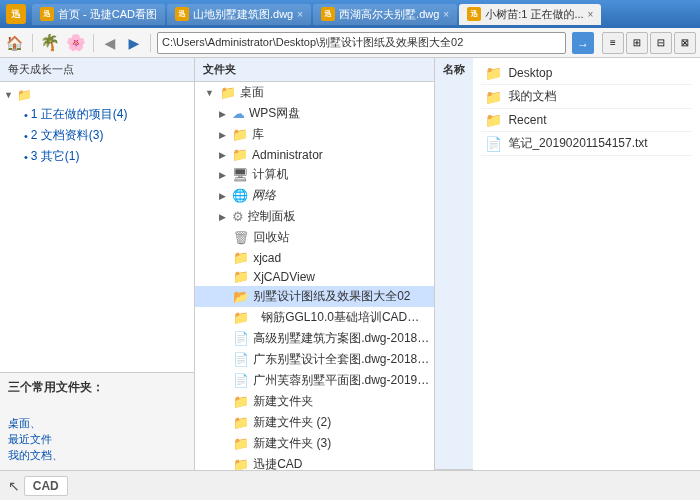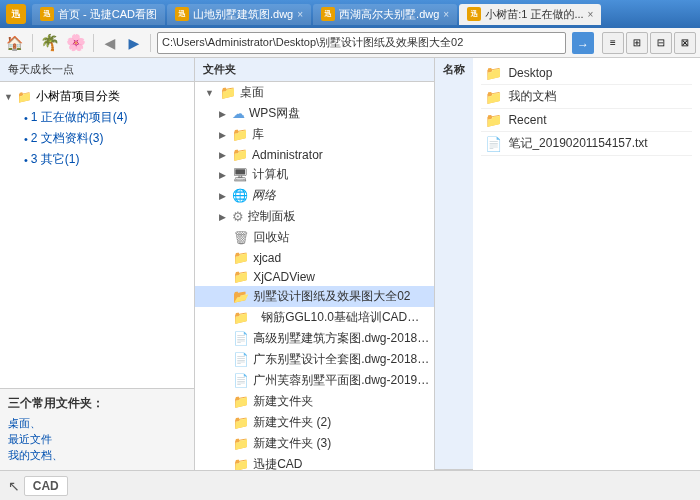--- a/index.html
+++ b/index.html
@@ -159,21 +159,21 @@
     }
     .expand-icon { font-size: 9px; color: #666; }
     .left-footer {
       border-top: 1px solid #ccc;
       padding: 6px 8px;
       background: #f5f5f5;
       font-size: 11px;
       color: #333;
       min-height: 70px;
     }
-    .footer-title { font-size: 12px; font-weight: bold; margin-bottom: 4px; }
+    .footer-title { font-size: 12px; font-weight: bold; margin-bottom: 20px; }
     .footer-link { color: #0050b0; cursor: pointer; display: block; margin: 1px 0; }
 
     
     #mid-panel {
       width: 240px;
       border-right: 1px solid #ccc;
       background: white;
       display: flex; flex-direction: column;
     }
     .mid-header {
@@ -300,21 +300,20 @@
 </div>
 
 <div id="main">
 
   <div id="left-panel">
     <div class="left-header">每天成长一点</div>
     <div class="tree-area">
       <div class="tree-root">
         <span class="expand-icon">▼</span>
         <span>📁</span>
-        <span>小树苗项目分类</span>
       </div>
       <div id="tree-children">
           <div class="tree-child">
             <span style="color:#0050b0;font-size:11px;">•</span>
             <span>1 正在做的项目(4)</span>
           </div>
           <div class="tree-child">
             <span style="color:#0050b0;font-size:11px;">•</span>
             <span>2 文档资料(3)</span>
           </div>

